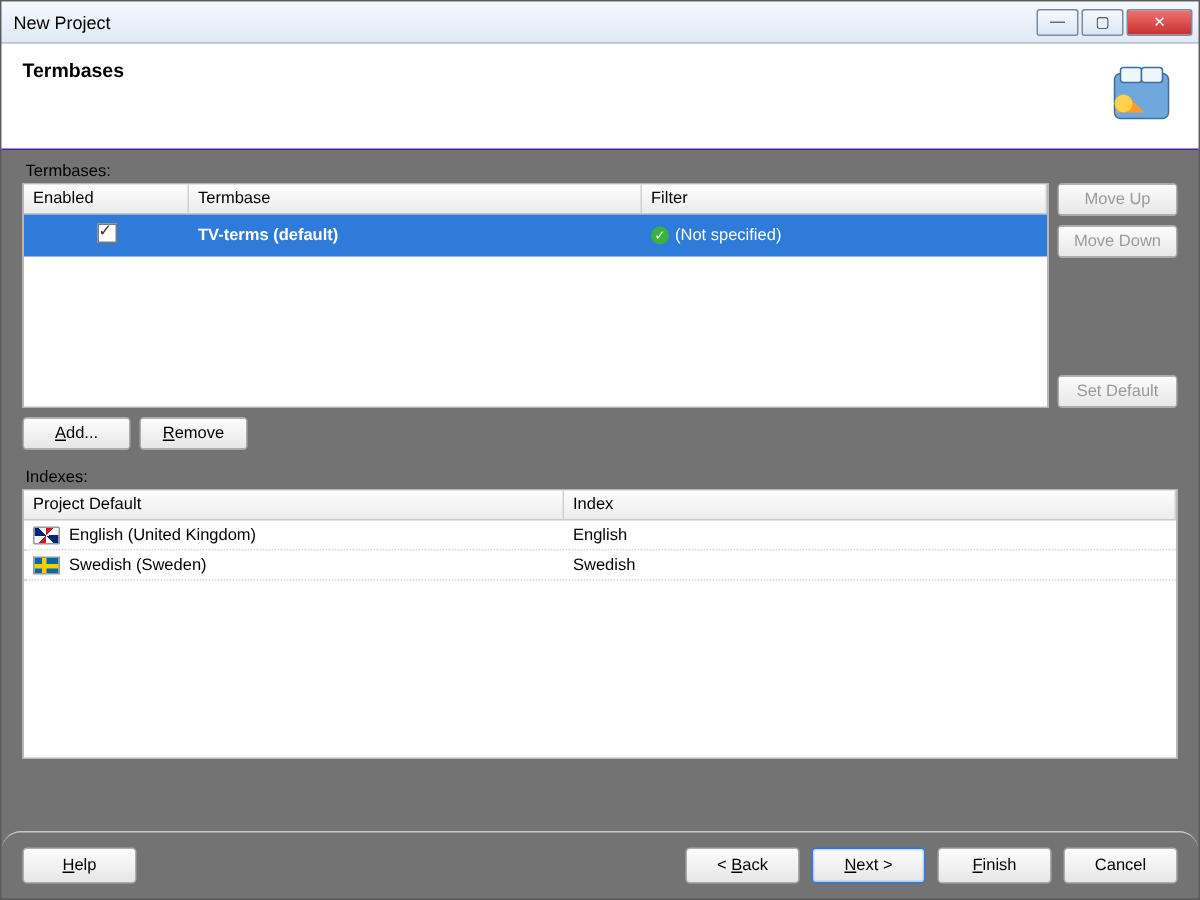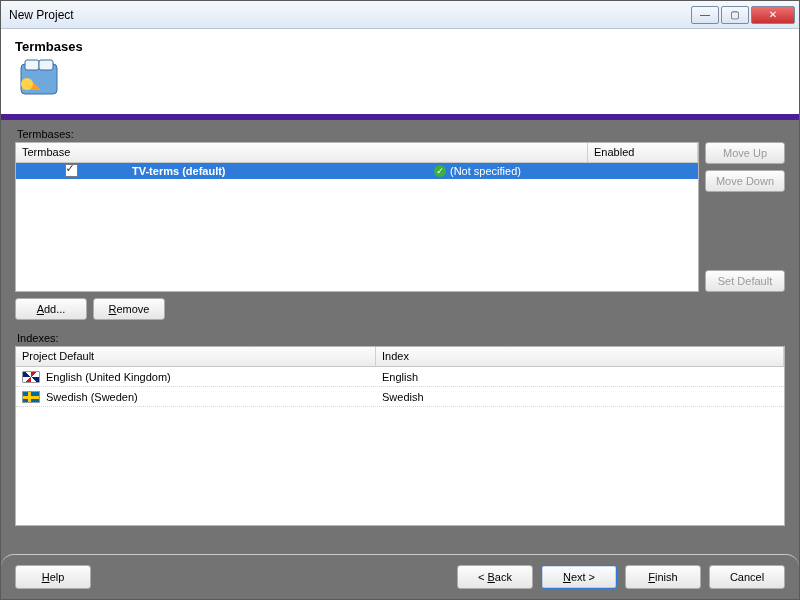--- a/index.html
+++ b/index.html
@@ -3,33 +3,33 @@
 <meta charset="utf-8">
 <style>
   * { box-sizing: border-box; font-family: "Segoe UI", Tahoma, sans-serif; }
   html,body { margin:0; padding:0; width:800px; height:600px; overflow:hidden; background:#d6d6d6; }
   .window { width:800px; height:600px; border:1px solid #5a5a5a; background:#737373; display:flex; flex-direction:column; }
   .titlebar { height:28px; background:linear-gradient(#f5f9fd,#dfe9f5); border-bottom:1px solid #b8c6d6; display:flex; align-items:center; padding:0 4px 0 8px; font-size:12px; color:#000; }
   .titlebar .title { flex:1; text-align:left; }
   .titlebar .winbtns { display:flex; gap:0; }
   .winbtn { width:28px; height:18px; border:1px solid #7a8aa0; background:linear-gradient(#f6f9fe,#dbe6f3); display:flex; align-items:center; justify-content:center; font-size:10px; color:#333; border-radius:2px; margin-left:2px; cursor:default;}
   .winbtn.close { background:linear-gradient(#f07070,#c83030); color:#fff; width:44px;}
-  .header { background:#fff; padding:10px 14px 12px 14px; border-bottom:6px solid #4c1d95; display:flex; align-items:flex-start;flex-direction:column; }
+  .header { background:#fff; padding:10px 14px 12px 14px; border-bottom:1px solid #4c1d95; display:flex; align-items:flex-start; }
   .header .txt { flex:1; }
   .header h1 { margin:0; font-size:13px; font-weight:bold; color:#000;}
   .header p  { margin:2px 0 0 14px; font-size:11px; color:#000;}
   .hicon { width:48px; height:48px; }
   .body { flex:1; padding:8px 14px; font-size:11px; color:#000; display:flex; flex-direction:column;}
   .section-label { font-size:11px; margin:0 0 2px 2px; }
   .tb-area { display:flex; gap:6px;}
   .tb-table { flex:1; border:1px solid #b6b6b6; background:#fff; height:150px; overflow:hidden;}
   .tb-head { display:flex; background:linear-gradient(#fdfdfd,#ececec); border-bottom:1px solid #c8c8c8; height:20px; }
   .tb-head .col { border-right:1px solid #d0d0d0; padding:3px 6px; font-size:11px; color:#000;}
   .colE{width:110px;} .colT{flex:1;} .colF{width:270px;}
-  .tb-row { display:flex; background:#2f7bd9; color:#fff; height:16px; align-items:center;}
+  .tb-row { display:flex; background:#2f7bd9; color:#fff; height:28px; align-items:center;}
   .tb-row .cell { padding:0 6px; font-size:11px;}
   .tb-row .cellE{width:110px; text-align:center;}
   .tb-row .cellT{flex:1; font-weight:bold;}
   .tb-row .cellF{width:270px; display:flex; align-items:center; gap:4px;}
   .btncol { width:80px; display:flex; flex-direction:column; gap:6px;}
   .btncol .spacer{flex:1;}
   button.std { height:22px; font-size:11px; background:linear-gradient(#fdfdfd,#e6e6e6); border:1px solid #acacac; border-radius:3px; padding:0 8px; cursor:default; min-width:72px;}
   button.std:disabled{ color:#9a9a9a;}
   .rowbtns{display:flex; gap:6px; margin-top:6px;}
   .idx-table{ border:1px solid #b6b6b6; background:#fff; height:180px; overflow:hidden;}
@@ -83,22 +83,23 @@
       </svg>
     </div>
   </div>
 
   <div class="body">
 
     <div class="section-label">Termbases:</div>
     <div class="tb-area">
       <div class="tb-table">
         <div class="tb-head">
+          <div class="col colE">Enabled</div>
           <div class="col colT">Termbase</div>
-          <div class="col colE">Enabled</div>
+          <div class="col colF">Filter</div>
         </div>
         <div class="tb-row">
           <div class="cell cellE">
             <span class="chk-icon"></span>
           </div>
           <div class="cell cellT">TV-terms (default)</div>
           <div class="cell cellF">
             <span class="ok-icon">✓</span>
             <span>(Not specified)</span>
           </div>

